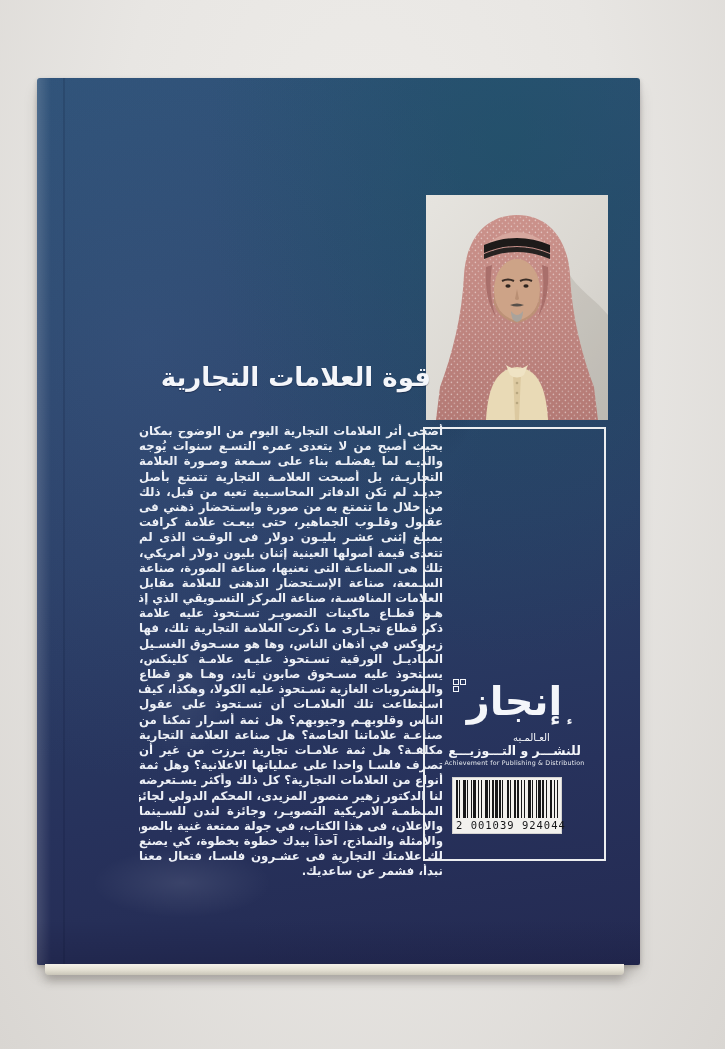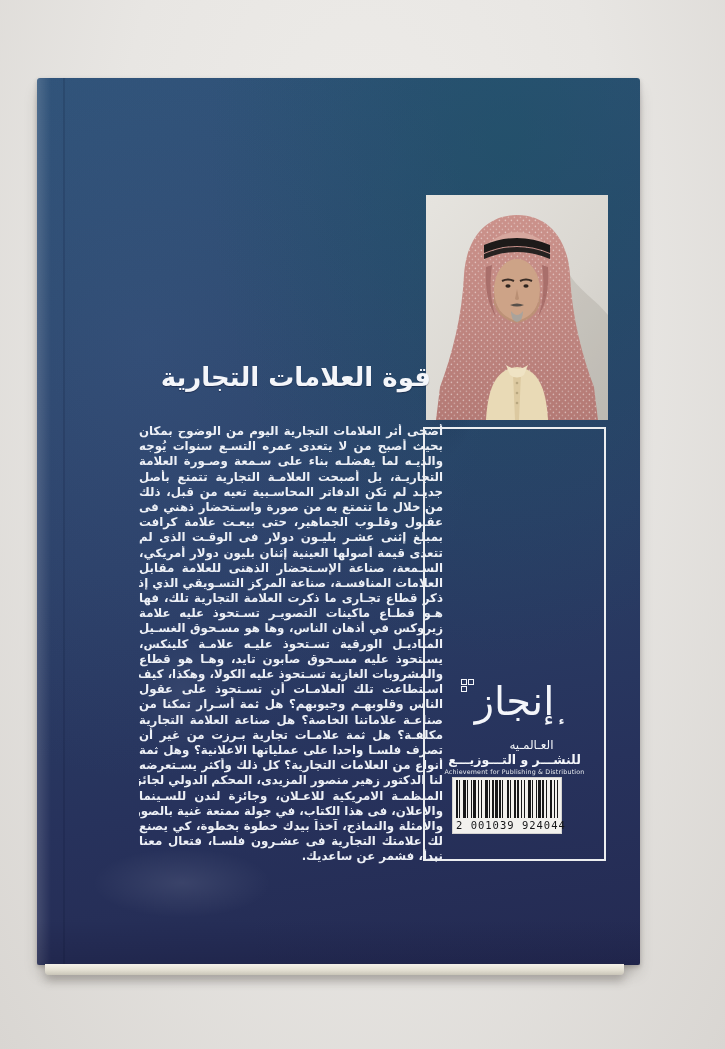--- a/index.html
+++ b/index.html
@@ -63,28 +63,28 @@
 
   
   .white-box{
     position:absolute;left:386px;top:349px;width:179px;height:430px;
     border:2px solid #eceef0;
   }
 
   
   .logo{position:absolute;left:0;right:0;top:252px;text-align:center;color:#f4f6fa;direction:rtl;}
   .logo-word-wrap{position:relative;display:inline-block;}
-  .logo-word{font-size:40px;font-weight:normal;line-height:40px;letter-spacing:1px;}
+  .logo-word{font-size:40px;font-weight:bold;line-height:40px;letter-spacing:1px;}
   .logo-hamza{position:absolute;right:-10px;bottom:-6px;font-size:11px;font-weight:bold;}
   .logo-icon{position:absolute;left:-14px;top:-2px;width:13px;height:13px;}
   .logo-icon i{position:absolute;width:4px;height:4px;border:1px solid #f4f6fa;display:block;}
   .logo-icon i:nth-child(1){left:0;top:0;}
   .logo-icon i:nth-child(2){left:7px;top:0;}
   .logo-icon i:nth-child(3){left:0;top:7px;}
-  .logo-sub1{font-size:12px;letter-spacing:2px;margin-top:17px;padding-left:34px;}
+  .logo-sub1{font-size:10px;letter-spacing:2px;margin-top:11px;padding-left:34px;}
   .logo-sub2{font-size:12.5px;font-weight:bold;line-height:13px;margin-top:1px;letter-spacing:1px;text-align:center;}
   .logo-sub3{font-size:6.3px;letter-spacing:.2px;margin-top:2px;direction:ltr;color:#e9ecf0;}
 
   
   .barcode{
     position:absolute;left:27px;top:348px;width:110px;height:57px;
     background:#f2f1ee;box-shadow:0 0 0 1px rgba(0,0,0,.12) inset;
     padding:3px 4px 5px 4px;box-sizing:border-box;
   }
   .barcode-bars{
@@ -173,36 +173,37 @@
   <div class="blurb">
       <div class="line">أضحى أثر العلامات التجارية اليوم من الوضوح بمكان</div>
       <div class="line">بحيث أصبح من لا يتعدى عمره التسـع سنوات يُوجه</div>
       <div class="line">والديـه لما يفضلـه بناء على سـمعة وصـورة العلامة</div>
       <div class="line">التجاريـة، بل أصبحت العلامـة التجارية تتمتع بأصل</div>
       <div class="line">جديـد لم تكن الدفاتر المحاسـبية تعيه من قبل، ذلك</div>
       <div class="line">من خلال ما تتمتع به من صورة واسـتحضار ذهني فى</div>
       <div class="line">عقـول وقلـوب الجماهير، حتى بيعـت علامة كرافت</div>
       <div class="line">بمبلغ إثنى عشـر بليـون دولار فى الوقـت الذى لم</div>
       <div class="line">تتعدى قيمة أصولها العينية إثنان بليون دولار أمريكي،</div>
+      <div class="line">تلك هى الصناعـة التى نعنيها، صناعة الصورة، صناعة</div>
       <div class="line">السـمعة، صناعة الإسـتحضار الذهنى للعلامة مقابل</div>
       <div class="line">العلامات المنافسـة، صناعة المركز التسـويقي الذي إذا ما</div>
+      <div class="line">هـو قطـاع ماكينات التصويـر تسـتحوذ عليه علامة</div>
       <div class="line">ذكر قطاع تجـارى ما ذكرت العلامة التجارية تلك، فها</div>
-      <div class="line">هـو قطـاع ماكينات التصويـر تسـتحوذ عليه علامة</div>
       <div class="line">زيروكس في أذهان الناس، وها هو مسـحوق الغسـيل</div>
       <div class="line">المناديـل الورقية تسـتحوذ عليـه علامـة كلينكس،</div>
       <div class="line">يسـتحوذ عليه مسـحوق صابون تايد، وهـا هو قطاع</div>
       <div class="line">والمشروبات الغازية تسـتحوذ عليه الكولا، وهكذا، كيف</div>
       <div class="line">اسـتطاعت تلك العلامـات أن تسـتحوذ على عقول</div>
       <div class="line">الناس وقلوبهـم وجيوبهم؟ هل ثمة أسـرار تمكنا من</div>
       <div class="line">صناعـة علاماتنا الخاصة؟ هل صناعة العلامة التجارية</div>
       <div class="line">مكلفـة؟ هل ثمة علامـات تجارية بـرزت من غير أن</div>
       <div class="line">تصرف فلسـا واحدا على عملياتها الاعلانية؟ وهل ثمة</div>
       <div class="line">أنواع من العلامات التجارية؟ كل ذلك وأكثر يسـتعرضه</div>
       <div class="line">لنا الدكتور زهير منصور المزيدى، المحكم الدولي لجائزة</div>
-      <div class="line">المنظمـة الامريكية للاعـلان، وجائزة لندن للسـينما</div>
+      <div class="line">المنظمـة الامريكية التصويـر، وجائزة لندن للسـينما</div>
       <div class="line">والاعلان، فى هذا الكتاب، في جولة ممتعة غنية بالصور</div>
       <div class="line">والأمثلة والنماذج، آخذاً بيدك خطوة بخطوة، كي يصنع</div>
       <div class="line">لك علامتك التجارية فى عشـرون فلسـا، فتعال معنا</div>
       <div class="line line-last">نبدأ، فشمر عن ساعديك.</div>
     </div>
 
   <div class="white-box">
     <div class="logo">
       <div class="logo-word-wrap">
         <span class="logo-icon">

